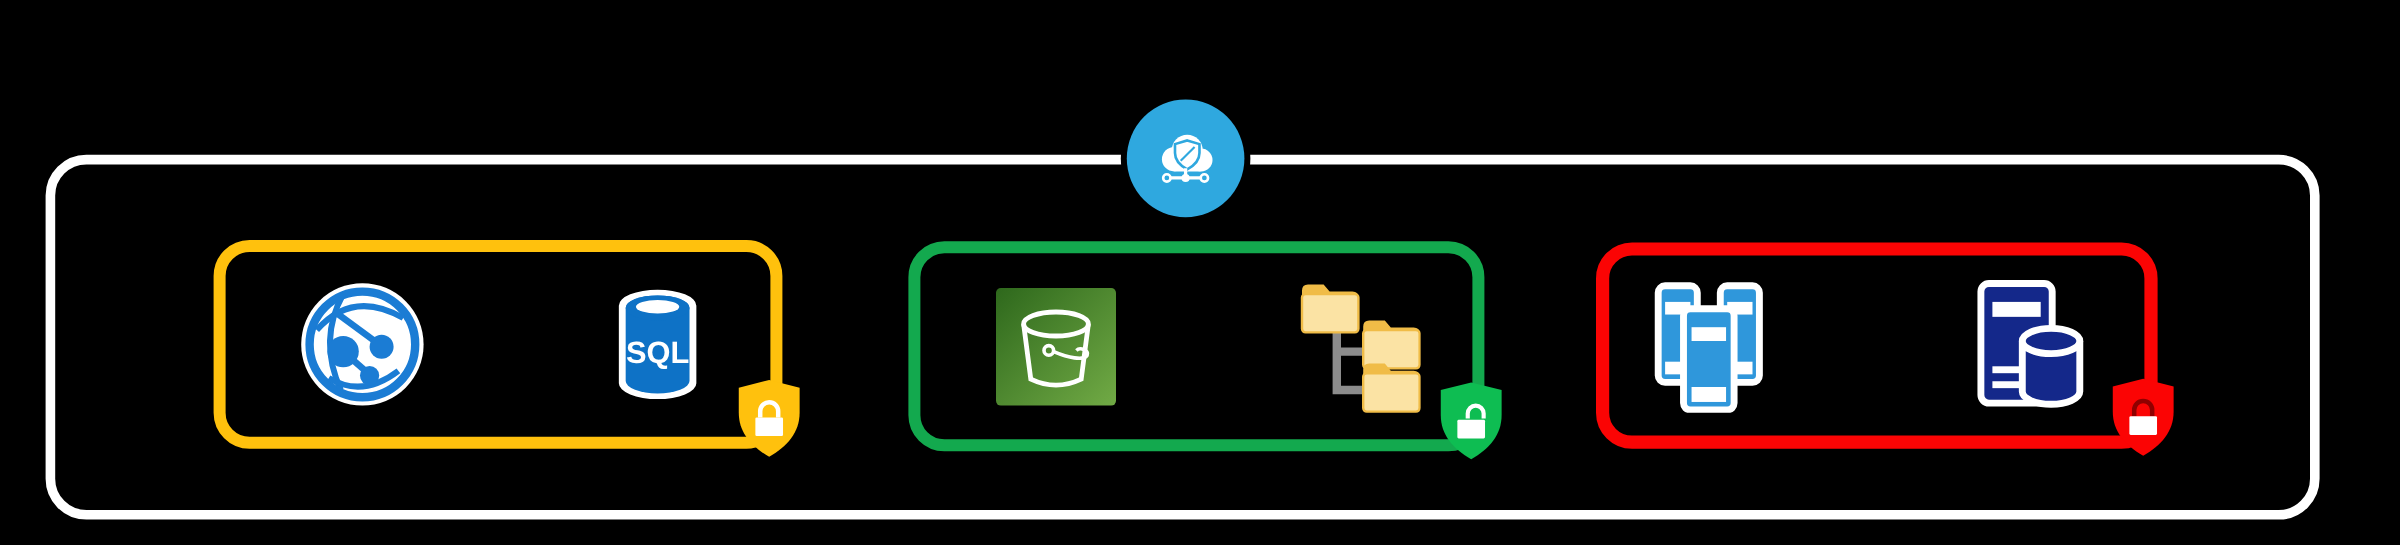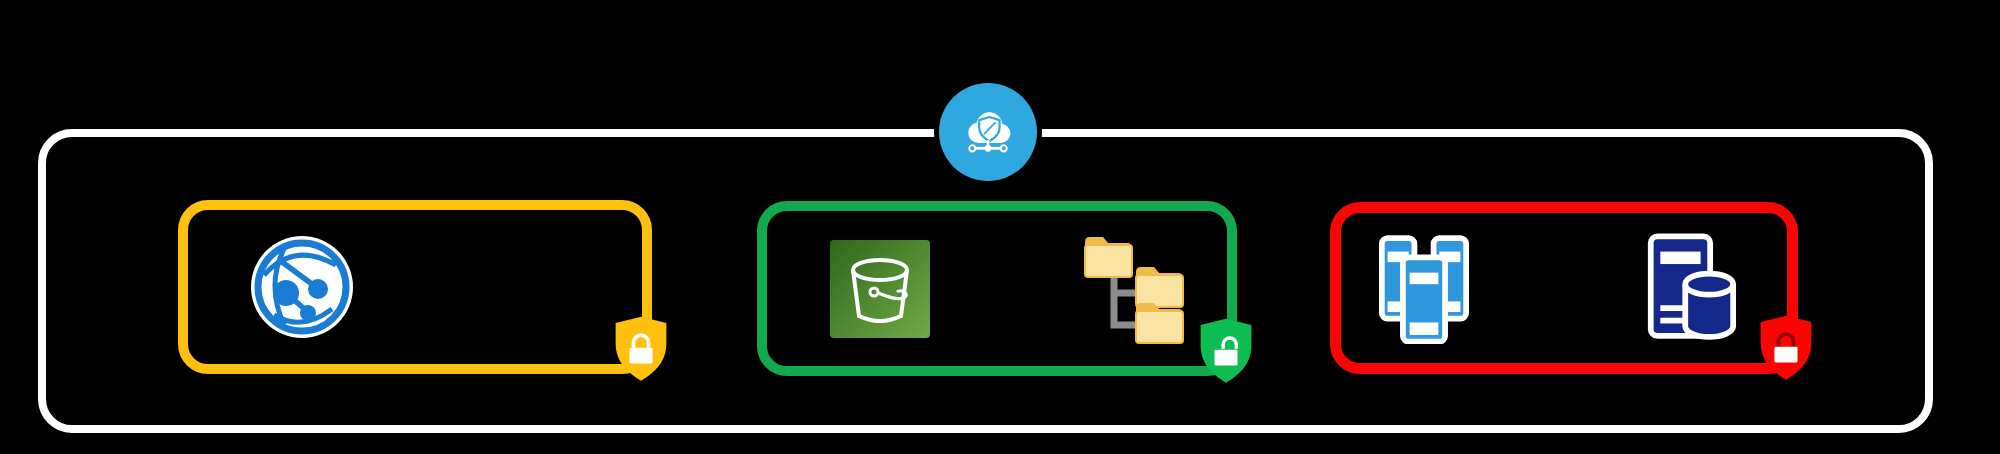--- a/index.html
+++ b/index.html
@@ -61,20 +61,29 @@
         <g fill="none" stroke="var(--globe-blue)" stroke-width="5">
           <path d="M14 40 Q44 6 86 30"></path>
           <path d="M36 10 Q15 48 34 90"></path>
           <path d="M24 80 Q52 97 82 74"></path>
           <line x1="28" y1="24" x2="66" y2="52" stroke-width="5.5"></line>
           <line x1="36" y1="58" x2="58" y2="77" stroke-width="5.5"></line>
         </g>
         <circle cx="36" cy="58" r="13" fill="var(--globe-blue)"></circle>
         <circle cx="68" cy="54" r="10" fill="var(--globe-blue)"></circle>
         <circle cx="58" cy="78" r="8" fill="var(--globe-blue)"></circle>
+      </svg>
+    </div>
+    <div class="icon">
+      <svg width="76" height="100" viewBox="0 0 80 104">
+        <path d="M6 18 a34 14 0 0 1 68 0 v68 a34 14 0 0 1 -68 0 z" fill="#fff"></path>
+        <path d="M12 20 a28 11 0 0 1 56 0 v64 a28 11 0 0 1 -56 0 z" fill="var(--sql-blue)"></path>
+        <ellipse cx="40" cy="20" rx="28" ry="11" fill="var(--sql-blue)"></ellipse>
+        <ellipse cx="40" cy="19" rx="19" ry="6" fill="#fff"></ellipse>
+        <text class="sql-text" x="40" y="68" text-anchor="middle" font-size="27" fill="#fff">SQL</text>
       </svg>
     </div>
     <div class="shield">
       <svg viewBox="0 0 100 118">
         <path d="M50 3 L94 14 V50 C94 79 76 99 50 114 C24 99 6 79 6 50 V14 Z" style="fill: rgb(255, 193, 13);"></path>
         <path d="M37 57 v-9 a13 13 0 0 1 26 0 v9" fill="none" stroke="#fff" stroke-width="6.5"></path>
         <rect x="30" y="57" width="40" height="27" rx="2" fill="#fff"></rect>
       </svg>
     </div>
   </div>

